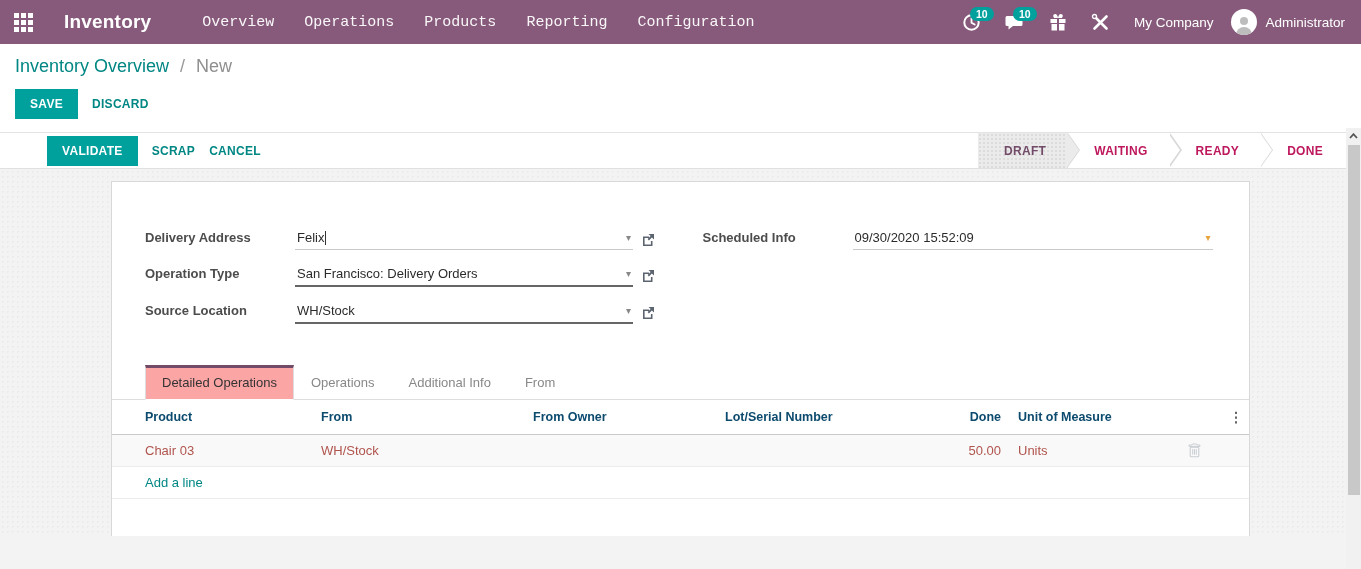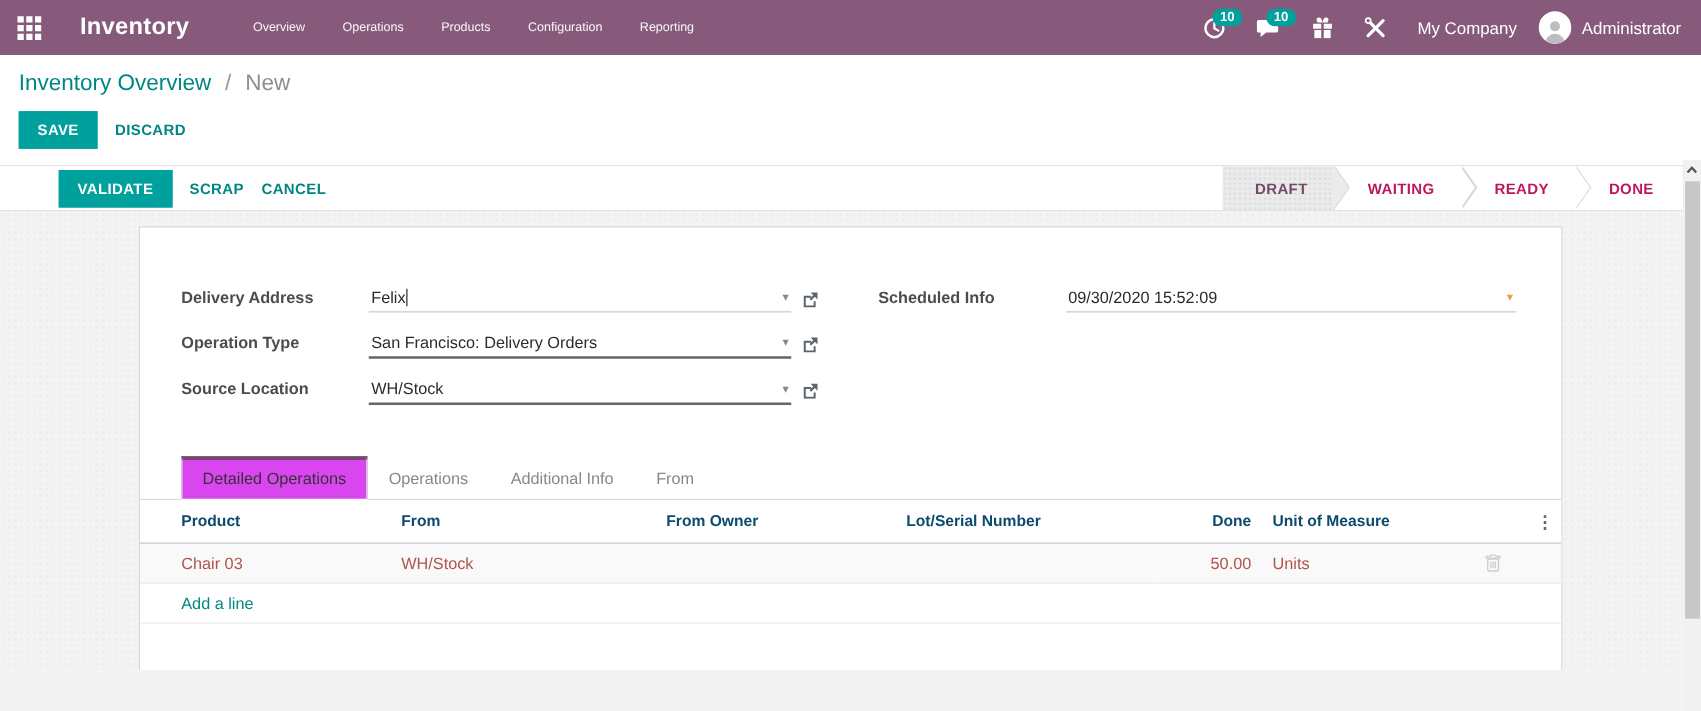--- a/index.html
+++ b/index.html
@@ -5,21 +5,21 @@
   * { margin:0; padding:0; box-sizing:border-box; }
   html,body { width:1361px; height:569px; overflow:hidden; font-family:"Liberation Sans", sans-serif; background:#f4f3f4; }
 
   
   .topbar { height:44px; background:#875A7B; display:flex; align-items:center; color:#fff; padding:0 16px 0 0; }
   .apps-btn { width:46px; height:44px; display:flex; align-items:center; justify-content:center; cursor:pointer; }
   .grid-icon { display:grid; grid-template-columns:repeat(3,5px); grid-template-rows:repeat(3,5px); gap:2px; }
   .grid-icon i { background:#fff; display:block; }
   .brand { font-size:19px; font-weight:bold; margin:0 40px 0 18px; letter-spacing:.2px; }
   .topnav { display:flex; gap:8px; }
-  .topnav .nav-item { font-size:10px; padding:13px 11px; color:rgba(255,255,255,.95); cursor:pointer; }
+  .topnav .nav-item { font-size:15px; padding:13px 11px; color:rgba(255,255,255,.95); cursor:pointer;font-family:Liberation Mono, monospace; }
   .systray { margin-left:auto; display:flex; align-items:center; gap:4px; }
   .tray-btn { position:relative; padding:8px 10px; display:flex; align-items:center; cursor:pointer; }
   .badge { position:absolute; top:2px; left:18px; background:#00A09D; color:#fff; font-size:10.5px; font-weight:bold; border-radius:8px; padding:1px 6px; line-height:12px; }
   .company { font-size:13.5px; padding:0 14px 0 10px; cursor:pointer; }
   .userblock { display:flex; align-items:center; gap:8px; cursor:pointer; }
   .avatar { width:26px; height:26px; border-radius:50%; background:#fff; display:flex; align-items:flex-end; justify-content:center; overflow:hidden; }
   .username { font-size:13.5px; }
 
   
   .control-panel { background:#fff; padding:12px 15px 13px 15px; border-bottom:1px solid #e3e3e3; }
@@ -55,21 +55,21 @@
   .caret-blink { display:inline-block; width:1px; height:14px; background:#333; margin-left:1px; }
   .dd-caret { color:#888; font-size:10px; margin-left:auto; padding-left:8px; cursor:pointer; }
   .dd-caret.orange { color:#e8a33d; }
   .ext-link { margin-left:9px; cursor:pointer; display:flex; }
   .fwidget input { border:none; outline:none; font-size:13px; width:100%; font-family:"Liberation Sans",sans-serif; }
   .fwidget input::placeholder { color:#bdbdbd; }
 
   
   .tabs { display:flex; margin-top:26px; padding-left:33px; border-bottom:1px solid #ddd; }
   .tab { font-size:13px; color:#888; padding:9px 16px; border:1px solid transparent; cursor:pointer; position:relative; top:1px; }
-  .tab.active { color:#333; background:#d946ef; border-color:#ddd; border-top:3px solid #714B67; border-bottom-color:#fff; padding-top:7px; }
+  .tab.active { color:#333; background:#fca5a5; border-color:#ddd; border-top:3px solid #714B67; border-bottom-color:#fff; padding-top:7px; }
 
   
   table.olist { width:100%; border-collapse:collapse; font-size:13px; table-layout:fixed; }
   table.olist col.c1{width:176px} col.c2{width:212px} col.c3{width:192px} col.c4{width:230px} col.c5{width:83px} col.c6{width:150px} col.c7{width:auto}
   table.olist th { font-size:12.5px; font-weight:bold; color:#0c4a6e; text-align:left; padding:9px 4px 9px 33px; border-bottom:1px solid #c9c9c9; background:#fff; }
   table.olist th.num, table.olist td.num { text-align:right; padding-left:4px; padding-right:4px; }
   table.olist th.uom, table.olist td.uom { padding-left:13px; }
   table.olist th.opt { text-align:right; padding-right:6px; color:#666; font-size:14px; cursor:pointer; }
   table.olist td { padding:8px 4px 8px 33px; border-bottom:1px solid #ececec; color:#b0544d; }
   tr.data-row td { background:#f9f9f9; }
@@ -100,22 +100,22 @@
         <i></i>
         <i></i>
         <i></i>
       </span>
   </div>
   <div class="brand">Inventory</div>
   <div class="topnav">
     <span class="nav-item">Overview</span>
     <span class="nav-item">Operations</span>
     <span class="nav-item">Products</span>
+    <span class="nav-item">Reporting</span>
     <span class="nav-item">Configuration</span>
-    <span class="nav-item">Reporting</span>
   </div>
   <div class="systray">
     <div class="tray-btn">
       <span>
         <svg width="19" height="19" viewBox="0 0 19 19">
             <circle cx="9.5" cy="9.5" r="7.2" fill="none" stroke="#fff" stroke-width="2"></circle>
             <path d="M9.5 5.2 v4.5 l3.2 1.8" fill="none" stroke="#fff" stroke-width="1.8" stroke-linecap="round"></path>
           </svg>
       </span>
       <span class="badge">10</span>

